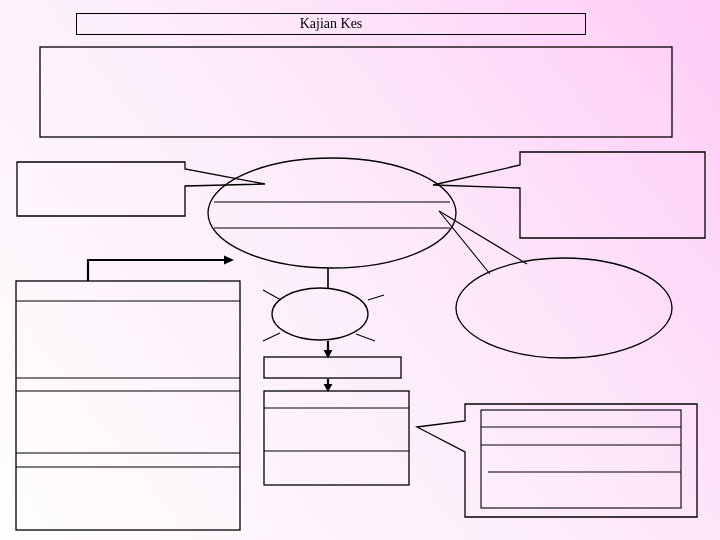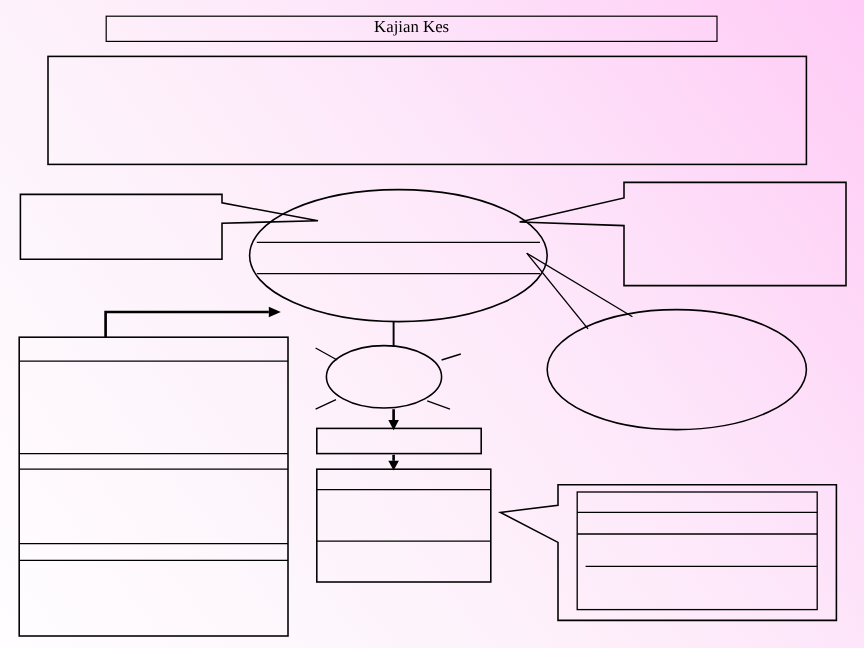--- a/index.html
+++ b/index.html
@@ -38,21 +38,21 @@
     fill: none;
     stroke: #000000;
     stroke-width: 2.2;
   }
   .arrowhead {
     fill: #000000;
     stroke: none;
   }
   .title-box {
     position: absolute;
-    left: 88px;
+    left: 76px;
     top: 13px;
     width: 508px;
     height: 20px;
     border: 1.4px solid #000000;
     text-align: center;
     line-height: 20px;
     font-size: 14px;
     color: #000000;
     background: transparent;
   }

